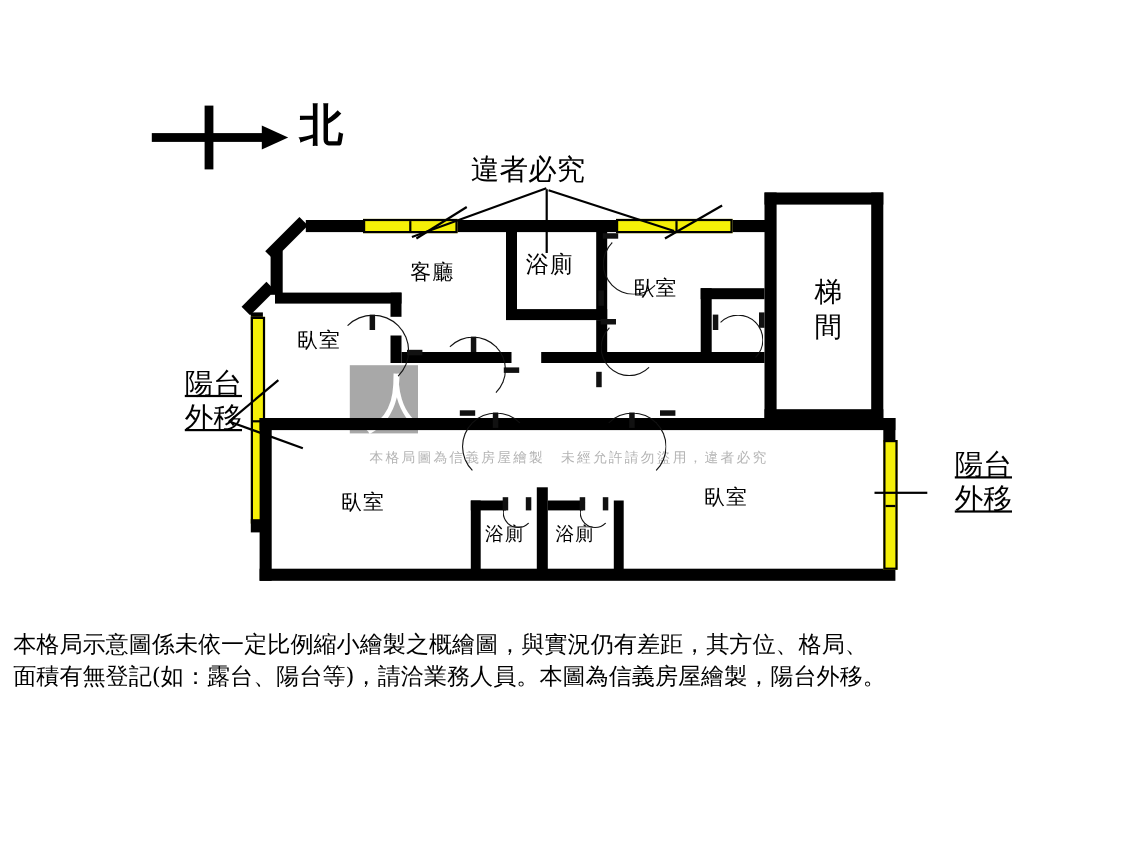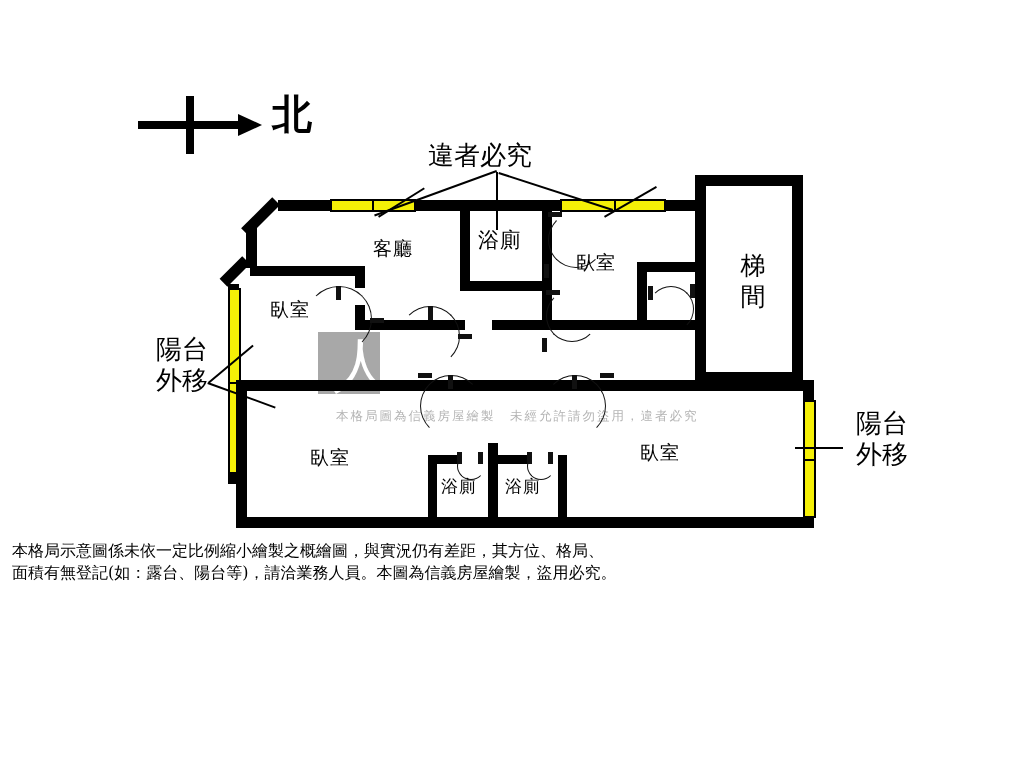--- a/index.html
+++ b/index.html
@@ -76,21 +76,21 @@
     font-size: 25px; color: #000; text-align: center;
     width: 40px; line-height: 1.25;
   }
 
   
   .callout {
     position: absolute;
     font-family: "DejaVu Serif", "Liberation Serif", serif;
     font-size: 26px; color: #000; white-space: nowrap; line-height: 1.2;
   }
-  .callout.stacked { width: 76px; white-space: normal; text-align: center; }
+  .callout.stacked { width: 76px; white-space: normal; text-align: right; text-decoration: underline; }
 
   
   .leader { position: absolute; background: #000; transform-origin: 0 0; height: 2px; }
 
   
   .door-arc {
     position: absolute;
     border: 1.6px solid #111;
     border-radius: 50%;
     background: transparent;
@@ -122,23 +122,23 @@
     letter-spacing: 4px; line-height: 72px; white-space: nowrap;
   }
   .wm-sub {
     position: absolute; left: 18px; top: 78px;
     font-family: Liberation Sans, sans-serif;
     font-size: 12.5px; color: #b4b4b4; letter-spacing: 2px; white-space: nowrap;
   }
 
   
   #disclaimer {
-    position: absolute; left: 12px; top: 540px; width: 1000px;
-    font-family: "DejaVu Serif", "Liberation Serif", serif;
-    font-size: 16px;
+    position: absolute; left: 12px; top: 572px; width: 1000px;
+    font-family: "DejaVu Serif", "Liberation Serif", serif;
+    font-size: 21px;
     line-height: 1.38;
     color: #000;
     letter-spacing: 0px;
     text-align: left;
   }
   #disclaimer div { white-space: nowrap; }
 </style>
 </head>
 <body>
 
@@ -306,16 +306,16 @@
       <div>陽台</div>
       <div>外移</div>
     </div>
 
     <div class="leader" style="left:795px; top:447px; width:48px;"></div>
 
   </div>
 
   <div id="disclaimer">
     <div>本格局示意圖係未依一定比例縮小繪製之概繪圖，與實況仍有差距，其方位、格局、</div>
-    <div>面積有無登記(如：露台、陽台等)，請洽業務人員。本圖為信義房屋繪製，盜用必究。</div>
+    <div>面積有無登記(如：露台、陽台等)，請洽業務人員。本圖為信義房屋繪製，陽台外移。</div>
   </div>
 
 </div>
 
 </body></html>

